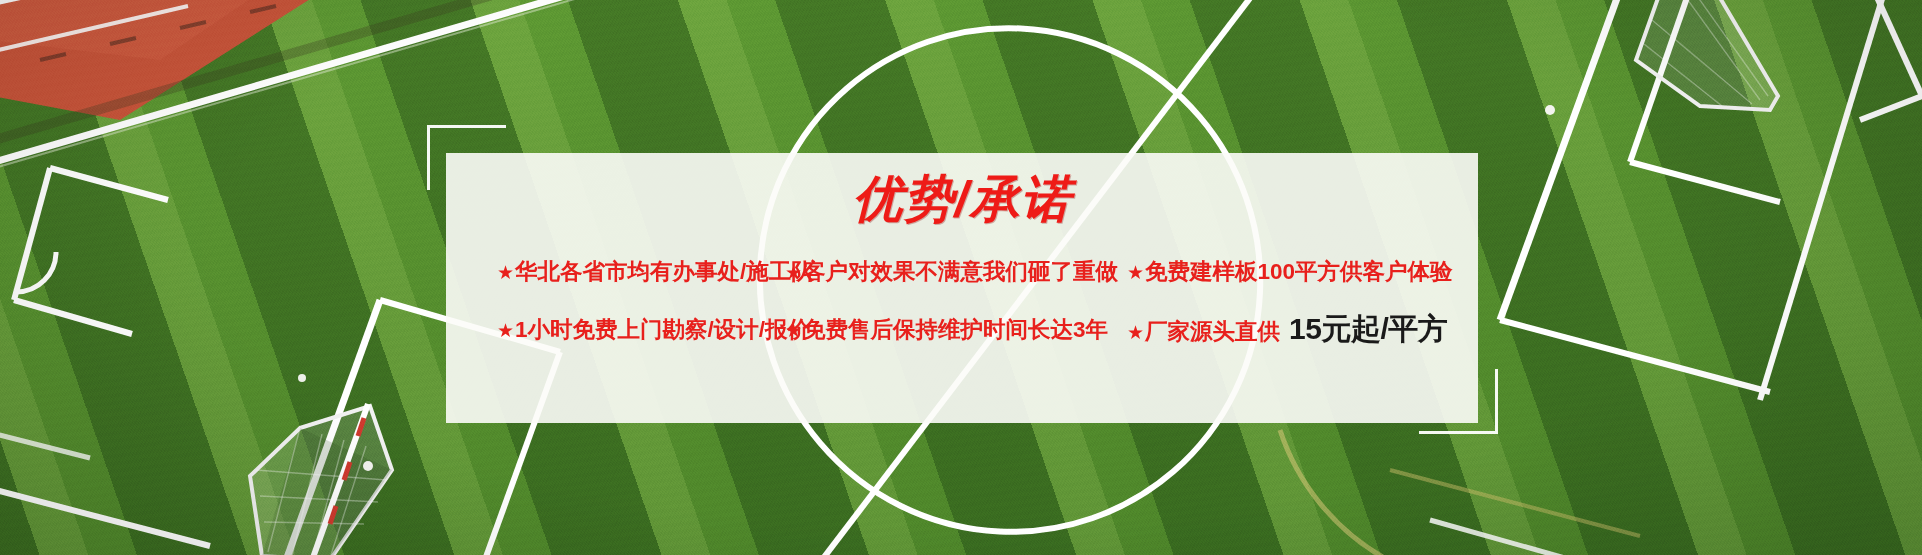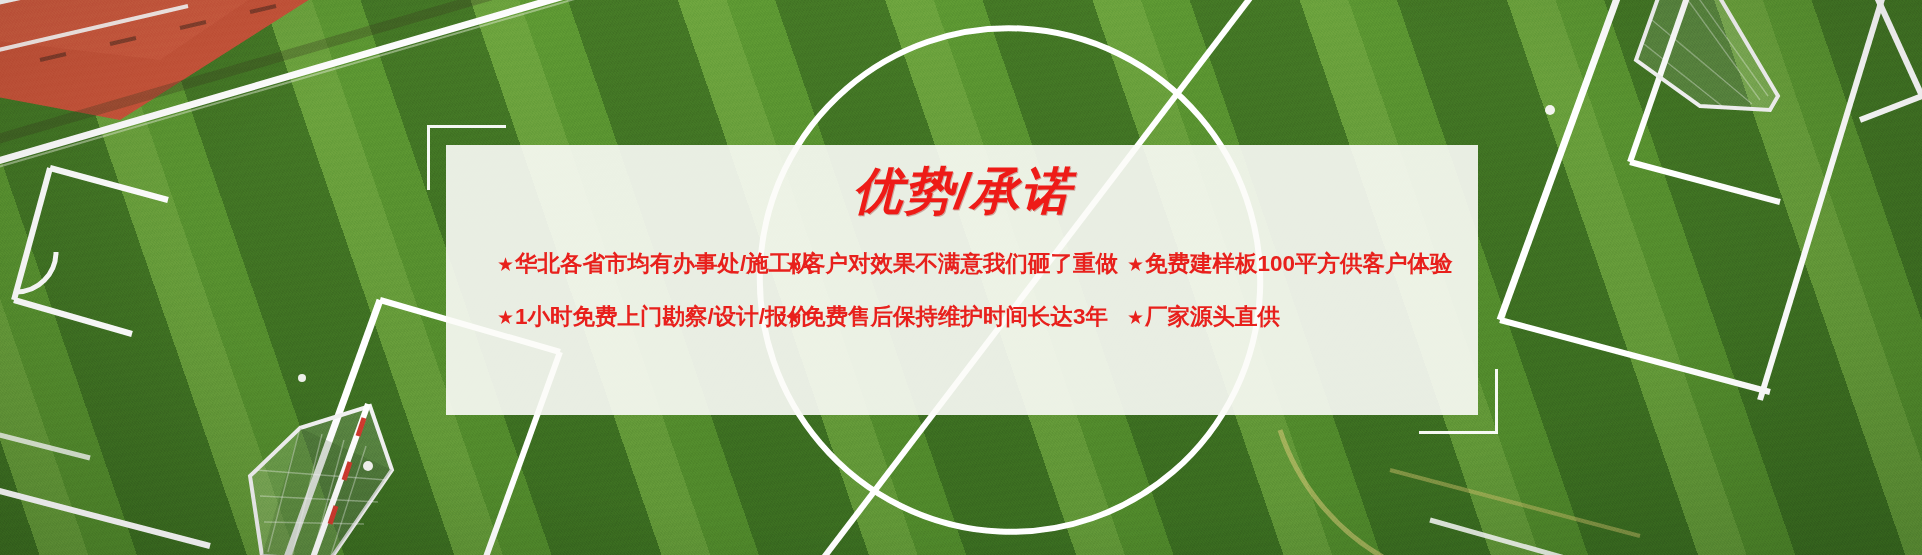--- a/index.html
+++ b/index.html
@@ -94,21 +94,21 @@
     position: absolute;
     inset: 0;
     width: 100%;
     height: 100%;
   }
 
   
   #panel {
     position: absolute;
     left: 446px;
-    top: 145px;
+    top: 153px;
     width: 1032px;
     height: 270px;
     background: rgba(252,252,248,0.90);
     box-shadow: 0 0 0 0 rgba(0,0,0,0);
   }
 
   .bracket {
     position: absolute;
     border: 3px solid rgba(255,255,255,0.95);
     width: 76px;
@@ -330,20 +330,21 @@
             <span class="star">★</span>
             <span>1小时免费上门勘察/设计/报价</span>
           </div>
           <div class="feature-cell c2">
             <span class="star">★</span>
             <span>免费售后保持维护时间长达3年</span>
           </div>
           <div class="feature-cell c3">
             <span class="star">★</span>
             <span>厂家源头直供</span>
+            <span class="price">15元起/平方</span>
           </div>
         </div>
 
       </div>
     </div>
   </div>
 
 </div>
 
 </body></html>

